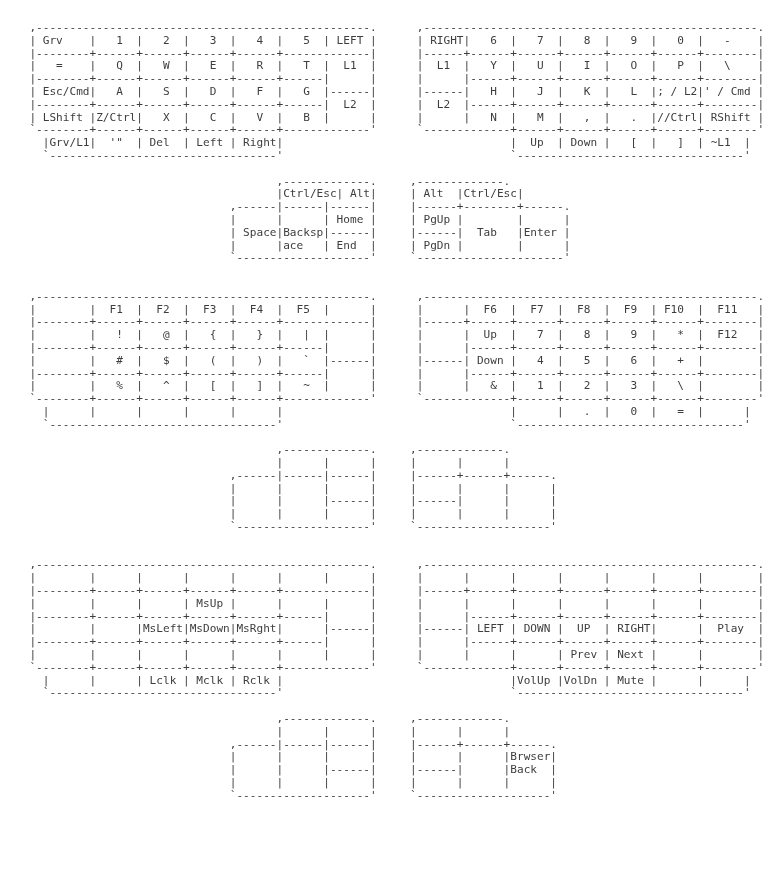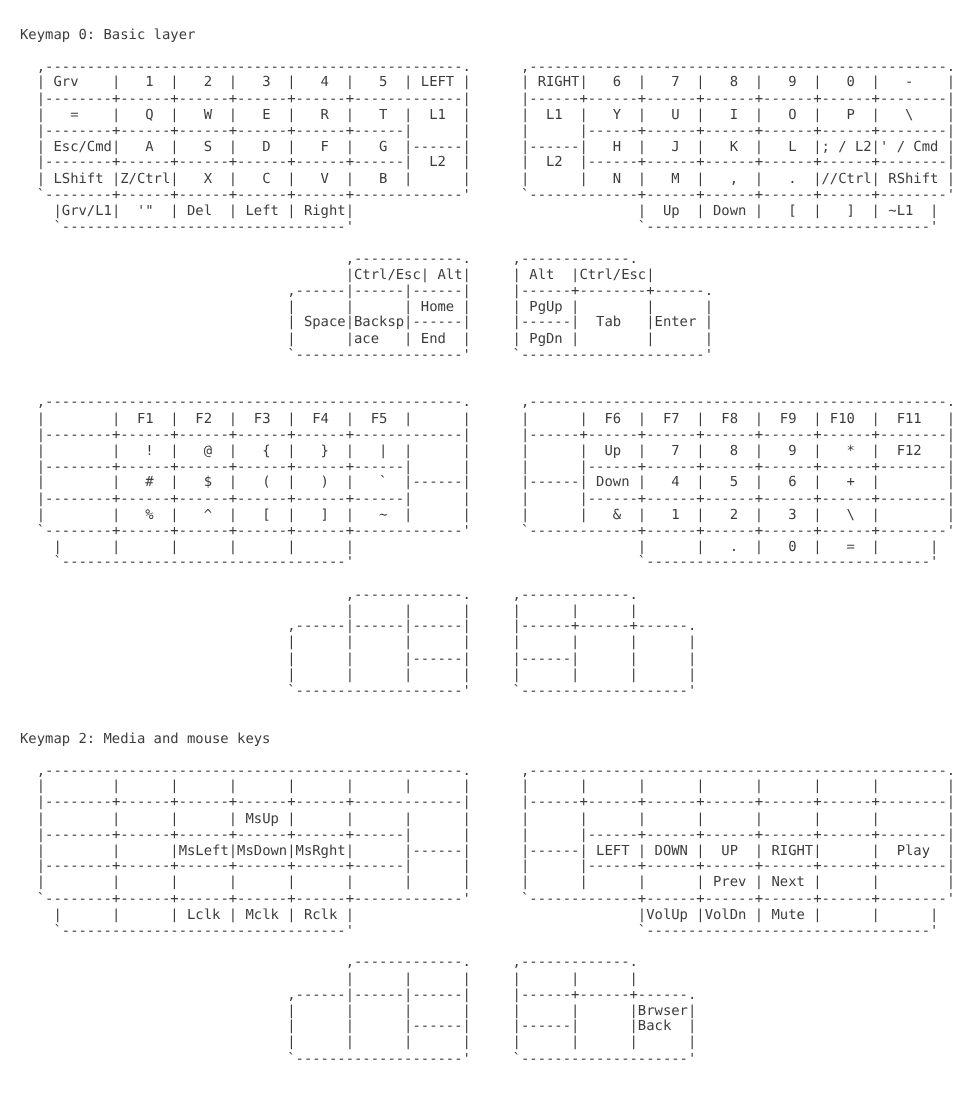--- a/index.html
+++ b/index.html
@@ -30,21 +30,20 @@
     margin: 0 0 25.6px 0;   
   }
   section:last-child .km-art { margin-bottom: 0; }
 </style>
 </head>
 <body style="color: rgb(61, 61, 61); background: rgb(255, 255, 255);">
 
 <div class="page">
 
   <section>
-    <pre class="km-title">Keymap 0: Basic layer</pre>
     <pre class="km-art">,--------------------------------------------------.      ,--------------------------------------------------.
 | Grv    |   1  |   2  |   3  |   4  |   5  | LEFT |      | RIGHT|   6  |   7  |   8  |   9  |   0  |   -    |
 |--------+------+------+------+------+-------------|      |------+------+------+------+------+------+--------|
 |   =    |   Q  |   W  |   E  |   R  |   T  |  L1  |      |  L1  |   Y  |   U  |   I  |   O  |   P  |   \    |
 |--------+------+------+------+------+------|      |      |      |------+------+------+------+------+--------|
 | Esc/Cmd|   A  |   S  |   D  |   F  |   G  |------|      |------|   H  |   J  |   K  |   L  |; / L2|' / Cmd |
 |--------+------+------+------+------+------|  L2  |      |  L2  |------+------+------+------+------+--------|
 | LShift |Z/Ctrl|   X  |   C  |   V  |   B  |      |      |      |   N  |   M  |   ,  |   .  |//Ctrl| RShift |
 `--------+------+------+------+------+-------------'      `-------------+------+------+------+------+--------'
   |Grv/L1|  '"  | Del  | Left | Right|                                  |  Up  | Down |   [  |   ]  | ~L1  |
@@ -75,21 +74,20 @@
                                      ,-------------.     ,-------------.
                                      |      |      |     |      |      |
                               ,------|------|------|     |------+------+------.
                               |      |      |      |     |      |      |      |
                               |      |      |------|     |------|      |      |
                               |      |      |      |     |      |      |      |
                               `--------------------'     `--------------------'</pre>
   </section>
 
   <section>
-    <pre class="km-title">Keymap 2: Media and mouse keys</pre>
     <pre class="km-art">,--------------------------------------------------.      ,--------------------------------------------------.
 |        |      |      |      |      |      |      |      |      |      |      |      |      |      |        |
 |--------+------+------+------+------+-------------|      |------+------+------+------+------+------+--------|
 |        |      |      | MsUp |      |      |      |      |      |      |      |      |      |      |        |
 |--------+------+------+------+------+------|      |      |      |------+------+------+------+------+--------|
 |        |      |MsLeft|MsDown|MsRght|      |------|      |------| LEFT | DOWN |  UP  | RIGHT|      |  Play  |
 |--------+------+------+------+------+------|      |      |      |------+------+------+------+------+--------|
 |        |      |      |      |      |      |      |      |      |      |      | Prev | Next |      |        |
 `--------+------+------+------+------+-------------'      `-------------+------+------+------+------+--------'
   |      |      | Lclk | Mclk | Rclk |                                  |VolUp |VolDn | Mute |      |      |

